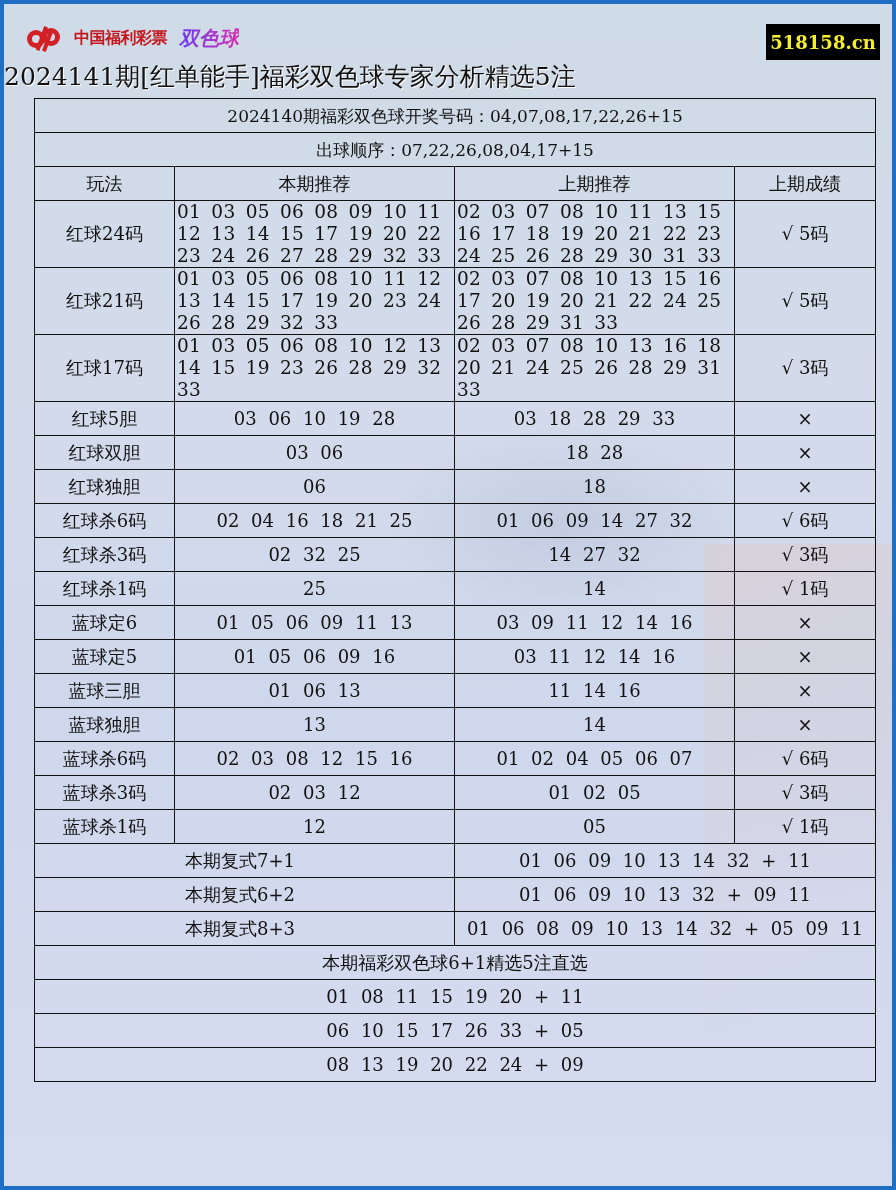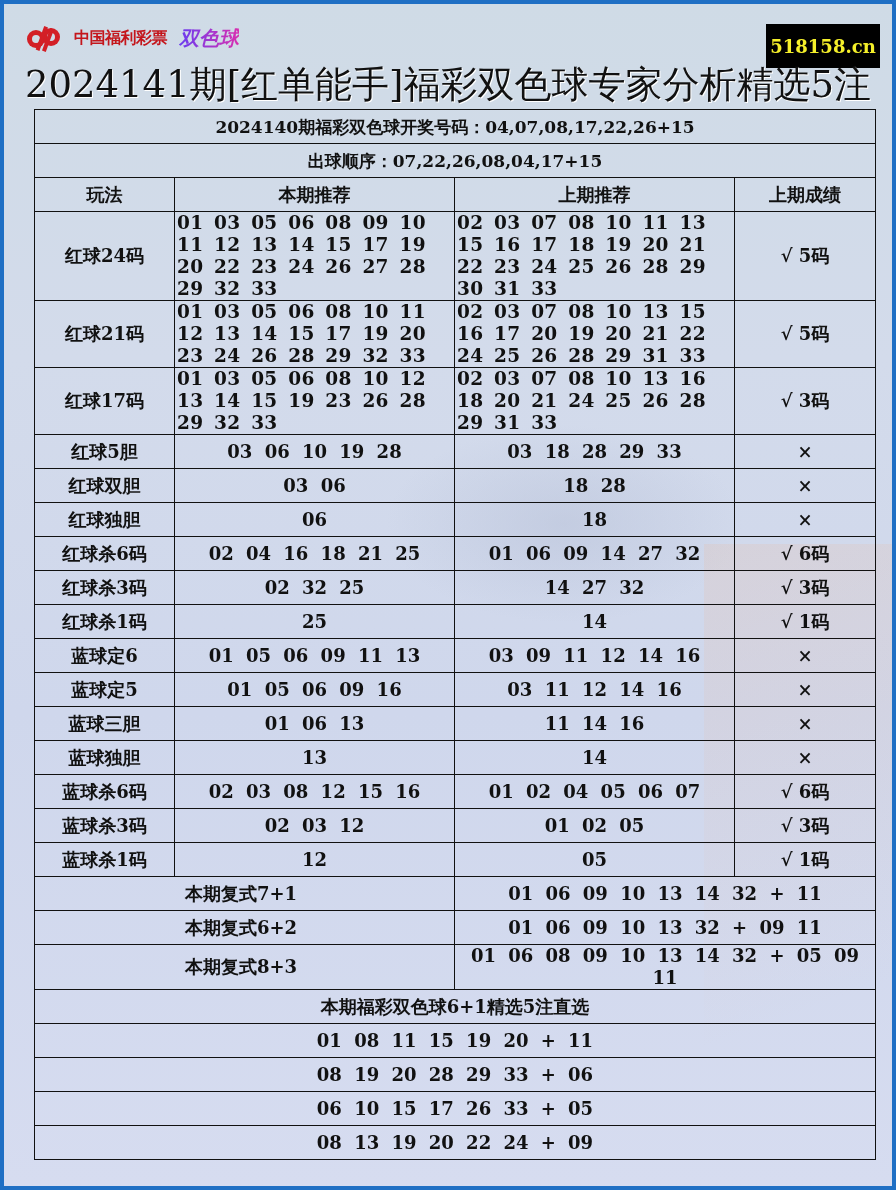--- a/index.html
+++ b/index.html
@@ -30,34 +30,34 @@
     font-family: "DejaVu Sans", "Liberation Sans", sans-serif;
     font-weight: bold; font-size: 16px; color: #c4161c; letter-spacing: -0.5px;
   }
   .logo-ssq {
     font-family: "DejaVu Sans", "Liberation Sans", sans-serif;
     font-weight: bold; font-style: italic; font-size: 20px;
     background: linear-gradient(90deg, #6a3cf0, #d82fb0);
     -webkit-background-clip: text; background-clip: text; color: transparent;
   }
   .site-badge {
-    position: absolute; left: 762px; top: 20px; width: 114px; height: 44px;
+    position: absolute; left: 762px; top: 20px; width: 114px; height: 36px;
     background: #000; color: #f4ef2a; font-weight: bold;
     font-family: "DejaVu Serif", "Liberation Serif", serif; font-size: 18px;
     display: flex; align-items: center; justify-content: center;
   }
   .title {
-    position: absolute; left: 0; right: 0; top: 56px; text-align: center;
-    font-size: 37px; color: #111; white-space: nowrap;
+    position: absolute; left: 0; right: 0; top: 56px; text-align: left;
+    font-size: 25px; color: #111; white-space: nowrap;
     text-shadow: 1px 1px 0 #fff;
   }
   table.main {
-    position: absolute; left: 30px; top: 105px;
+    position: absolute; left: 30px; top: 94px;
     width: 841px; border-collapse: collapse; table-layout: fixed;
-    font-size: 18px; color: #111; font-weight: bold;
+    font-size: 18px; color: #111;
   }
   table.main td {
     border: 1.5px solid #111; text-align: center; vertical-align: middle;
     padding: 0; height: 33px; line-height: 22px;
   }
   table.main td.nums {
     text-align: left; padding-left: 2px; letter-spacing: 0.3px;
     font-size: 18.5px; word-spacing: 4px;
   }
   .row-tall td { height: 68px; }
@@ -222,23 +222,20 @@
         <td colspan="2" class="num">01 06 08 09 10 13 14 32 + 05 09 11</td>
       </tr>
 
       <tr>
         <td colspan="4">本期福彩双色球6+1精选5注直选</td>
       </tr>
       <tr>
         <td colspan="4" class="num">01 08 11 15 19 20 + 11</td>
       </tr>
       <tr>
-        <td colspan="4" class="num">08 19 20 28 29 33 + 06</td>
-      </tr>
-      <tr>
         <td colspan="4" class="num">06 10 15 17 26 33 + 05</td>
       </tr>
       <tr>
         <td colspan="4" class="num">08 13 19 20 22 24 + 09</td>
       </tr>
     </tbody>
   </table>
 </div>
 
 </body></html>

